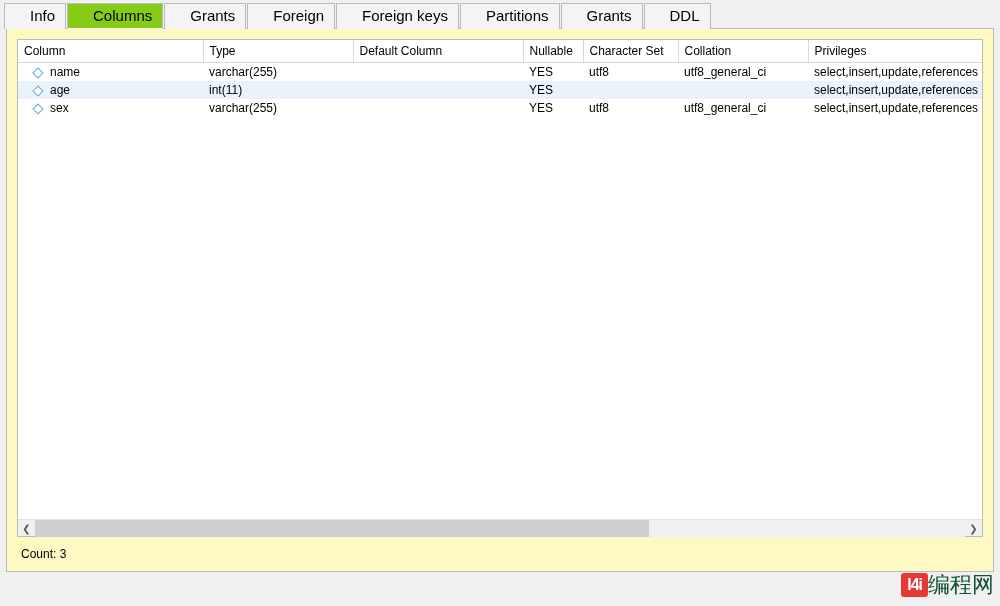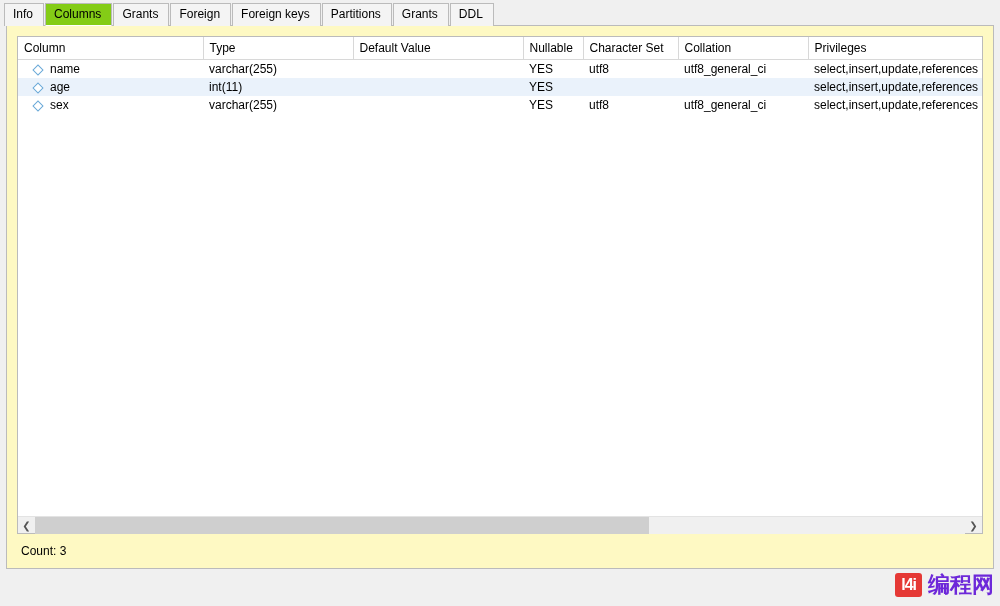--- a/index.html
+++ b/index.html
@@ -13,29 +13,29 @@
     height: 606px;
     overflow: hidden;
     position: relative;
   }
   .tabs {
     display: flex;
     padding: 2px 4px 0 4px;
     background: #f0f0f0;
   }
   .tab {
-    padding: 3px 10px 4px 8px;
+    padding: 3px 10px 4px 25px;
     border: 1px solid #bbb;
     border-bottom: none;
     background: #f4f4f4;
     margin-right: 1px;
     cursor: default;
     position: relative;
     top: 1px;
-    font-size: 12px;
+    font-size: 15px;
   }
   .tab.active {
     background: #84cc16;
     border-bottom: 1px solid #fff;
     z-index: 2;
   }
   .panel {
     margin: 0 6px;
     border: 1px solid #bbb;
     background: #fef9c3;
@@ -115,36 +115,35 @@
   .count {
     padding: 10px 4px 4px 4px;
     font-size: 12px;
   }
   .watermark {
     position:absolute;
     right:6px;
     bottom:6px;
     display:flex;
     align-items:center;
-    gap:6px;
   }
   .wm-badge {
     background:#e53935;
     color:#fff;
     font-weight:bold;
     font-size:16px;
     padding:3px 6px;
     border-radius:3px;
     font-family: Arial, sans-serif;
     letter-spacing:-1px;
   }
   .wm-text {
     font-size:22px;
-    font-weight:bold;
-    color:#6d28d9;
+    font-weight:normal;
+    color:#14532d;
     font-family: "Microsoft YaHei", Arial, sans-serif;
   }
 </style>
 </head>
 <body>
 
 <div class="tabs">
   <div class="tab">Info</div>
   <div class="tab active">Columns</div>
   <div class="tab">Grants</div>
@@ -165,21 +164,21 @@
           <col style="width:170px">
           <col style="width:60px">
           <col style="width:95px">
           <col style="width:130px">
           <col>
         </colgroup>
         <thead>
           <tr>
             <th>Column</th>
             <th>Type</th>
-            <th>Default Value</th>
+            <th>Default Column</th>
             <th>Nullable</th>
             <th>Character Set</th>
             <th>Collation</th>
             <th>Privileges</th>
           </tr>
         </thead>
         <tbody>
           <tr>
             <td><span class="diamond"></span><span>name</span></td>
             <td>varchar(255)</td>

